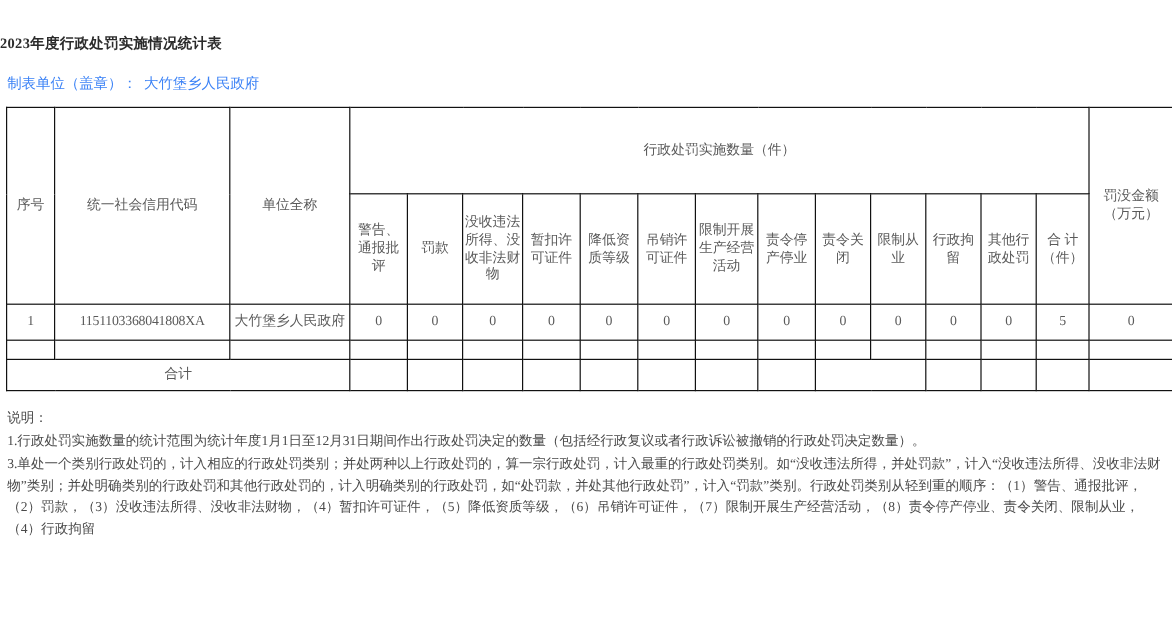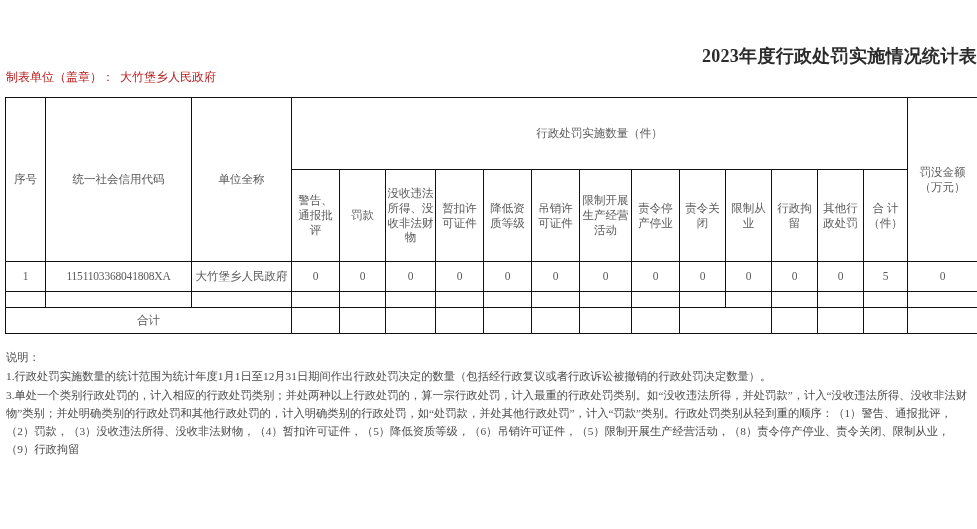--- a/index.html
+++ b/index.html
@@ -15,34 +15,34 @@
     overflow: hidden;
     position: relative;
   }
   .page {
     width: 977px;
     height: 529px;
     position: relative;
     box-sizing: border-box;
   }
   .doc-title {
-    text-align: right;
-    font-size: 18px;
+    text-align: left;
+    font-size: 12px;
     font-weight: bold;
     color: #2b2b2b;
-    padding-top: 44px;
+    padding-top: 28px;
     letter-spacing: 0.3px;
     font-family: "Liberation Serif", "DejaVu Serif", serif;
   }
   .meta-row {
     position: relative;
     height: 22px;
-    margin-top: 1px;
+    margin-top: 16px;
     font-size: 12px;
-    color: #b91c1c;
+    color: #3b82f6;
   }
   .meta-left {
     position: absolute;
     left: 6px;
     top: 0;
     white-space: nowrap;
   }
   .meta-right {
     position: absolute;
     left: 676px;
@@ -204,16 +204,16 @@
         <td></td>
         <td></td>
 
       </tr>
     </tbody>
   </table>
 
   <div class="notes">
     <div class="n-head">说明：</div>
     <div>1.行政处罚实施数量的统计范围为统计年度1月1日至12月31日期间作出行政处罚决定的数量（包括经行政复议或者行政诉讼被撤销的行政处罚决定数量）。</div>
-    <div>3.单处一个类别行政处罚的，计入相应的行政处罚类别；并处两种以上行政处罚的，算一宗行政处罚，计入最重的行政处罚类别。如“没收违法所得，并处罚款”，计入“没收违法所得、没收非法财物”类别；并处明确类别的行政处罚和其他行政处罚的，计入明确类别的行政处罚，如“处罚款，并处其他行政处罚”，计入“罚款”类别。行政处罚类别从轻到重的顺序：（1）警告、通报批评，（2）罚款，（3）没收违法所得、没收非法财物，（4）暂扣许可证件，（5）降低资质等级，（6）吊销许可证件，（5）限制开展生产经营活动，（8）责令停产停业、责令关闭、限制从业，（9）行政拘留</div>
+    <div>3.单处一个类别行政处罚的，计入相应的行政处罚类别；并处两种以上行政处罚的，算一宗行政处罚，计入最重的行政处罚类别。如“没收违法所得，并处罚款”，计入“没收违法所得、没收非法财物”类别；并处明确类别的行政处罚和其他行政处罚的，计入明确类别的行政处罚，如“处罚款，并处其他行政处罚”，计入“罚款”类别。行政处罚类别从轻到重的顺序：（1）警告、通报批评，（2）罚款，（3）没收违法所得、没收非法财物，（4）暂扣许可证件，（5）降低资质等级，（6）吊销许可证件，（7）限制开展生产经营活动，（8）责令停产停业、责令关闭、限制从业，（4）行政拘留</div>
   </div>
 
 </div>
 
 </body></html>

